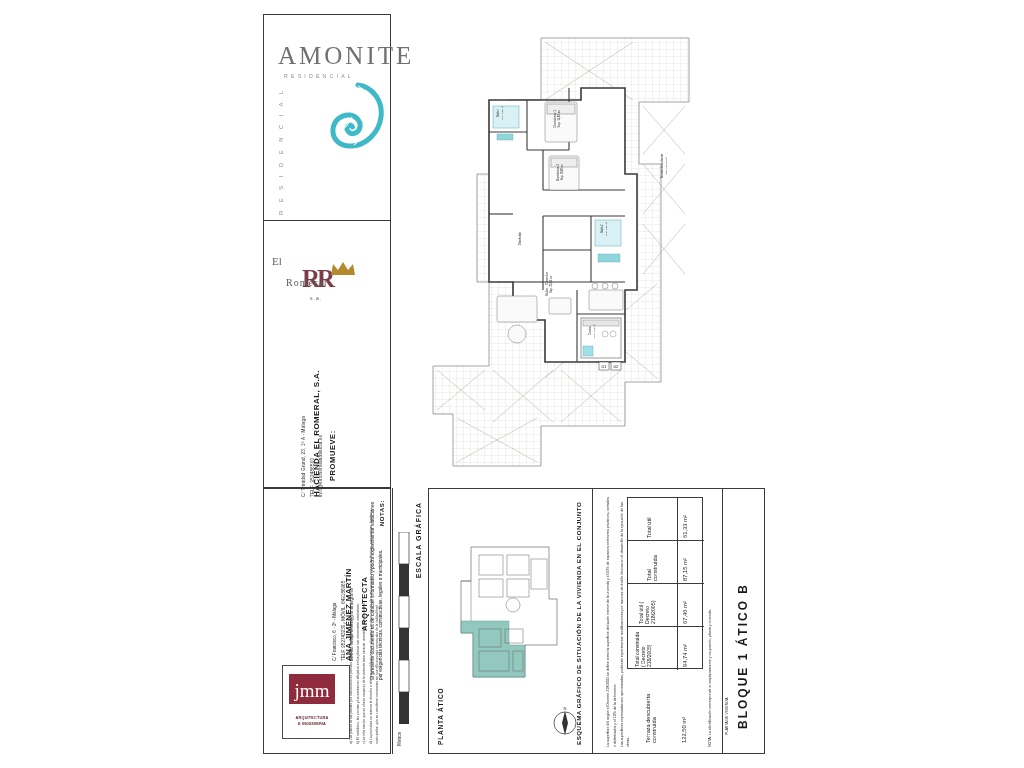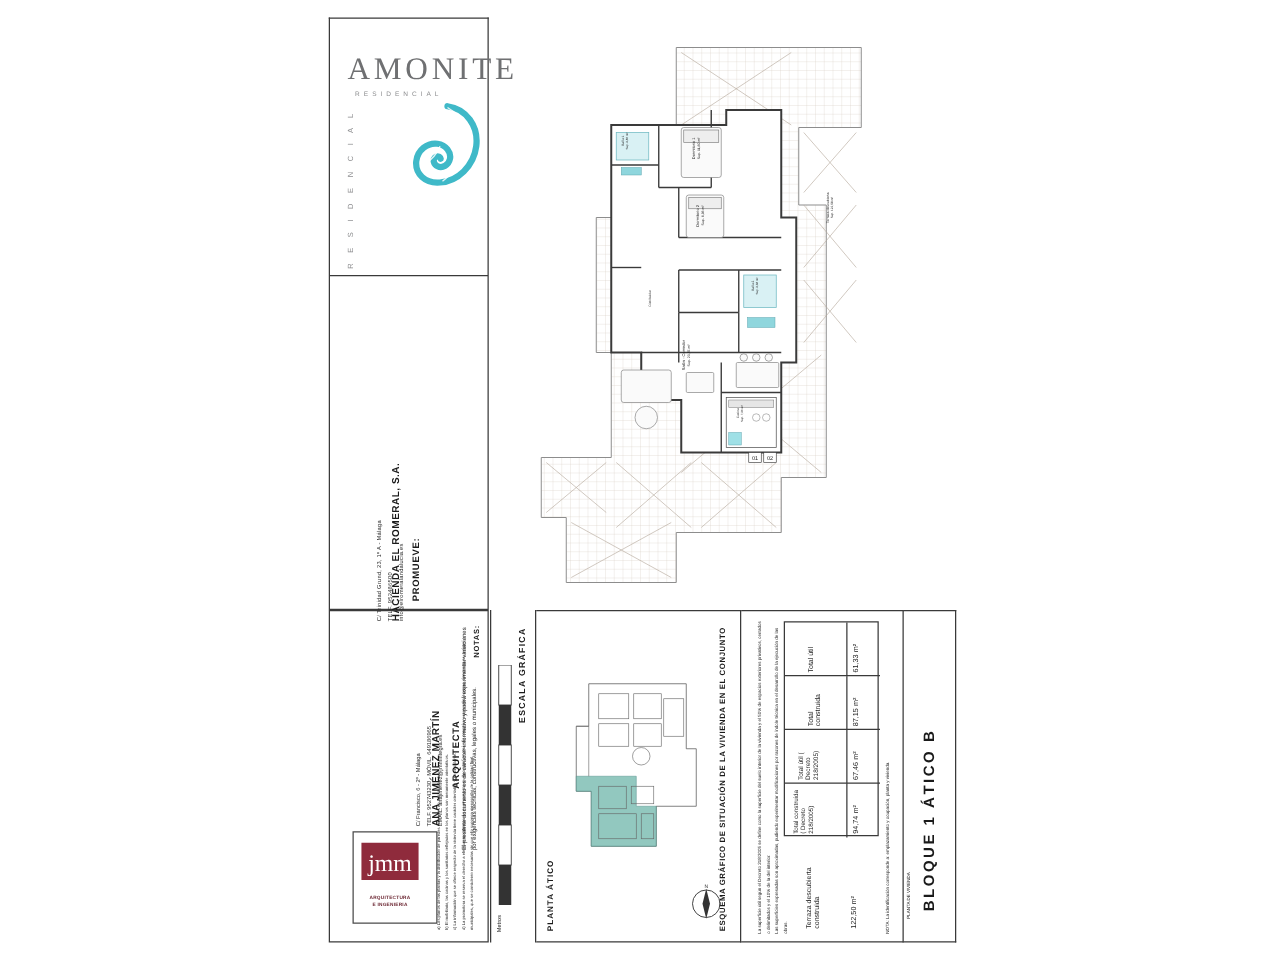--- a/index.html
+++ b/index.html
@@ -408,20 +408,29 @@
       </g>
       <g fill="none" stroke="#ffffff" stroke-width="1.1" opacity="0.85">
         <path d="M30 9 C42 16 48 28 46 40"></path>
         <path d="M26 68 C34 62 40 52 40 44"></path>
         <path d="M9 57 C16 52 22 46 24 40"></path>
       </g>
     </svg>
   </div>
 
   <div class="promo-box">
+    <div class="romeral-logo">
+      <div class="romeral-el">El</div>
+      <div class="romeral-rr">RR</div>
+      <svg class="crown" viewBox="0 0 26 16">
+        <path d="M1 14 L3 3 L8 9 L13 1 L18 9 L23 3 L25 14 Z" fill="#b38b2e"></path>
+      </svg>
+      <div class="romeral-sa">s.a.</div>
+      <div style="position:absolute;left:14px;top:26px;font-family:'Liberation Serif',serif;font-size:10px;color:#5d5d5f;letter-spacing:1px;">Romeral</div>
+    </div>
     <div class="promo-label vert-text">PROMUEVE:</div>
     <div class="promo-name vert-text">HACIENDA EL ROMERAL, S.A.</div>
     <div class="promo-addr vert-text" style="white-space:pre-line;">C/ Trinidad Grund, 23, 1º A - Málaga
 TELF. 952486500
 info@elromeralandalucia.es</div>
   </div>
 
   <div class="arq-box">
     <div class="arq-label vert-text">ARQUITECTA</div>
     <div class="arq-name vert-text">ANA JIMÉNEZ MARTÍN</div>

